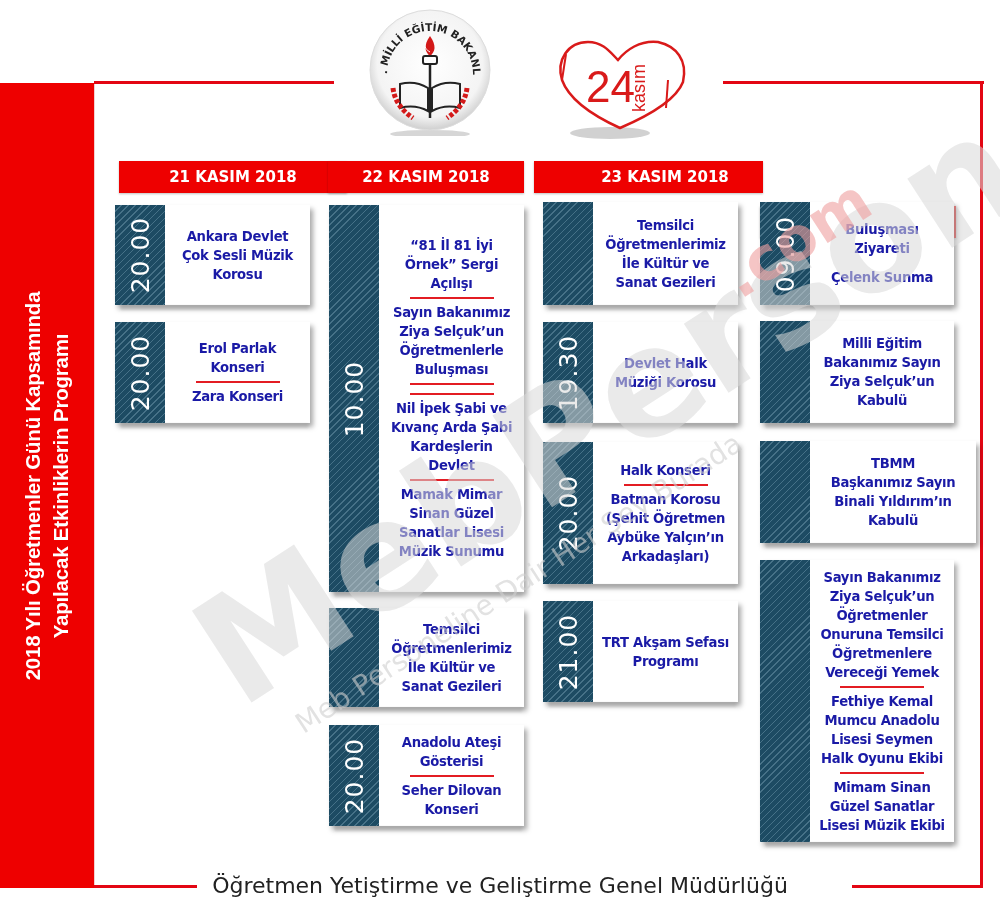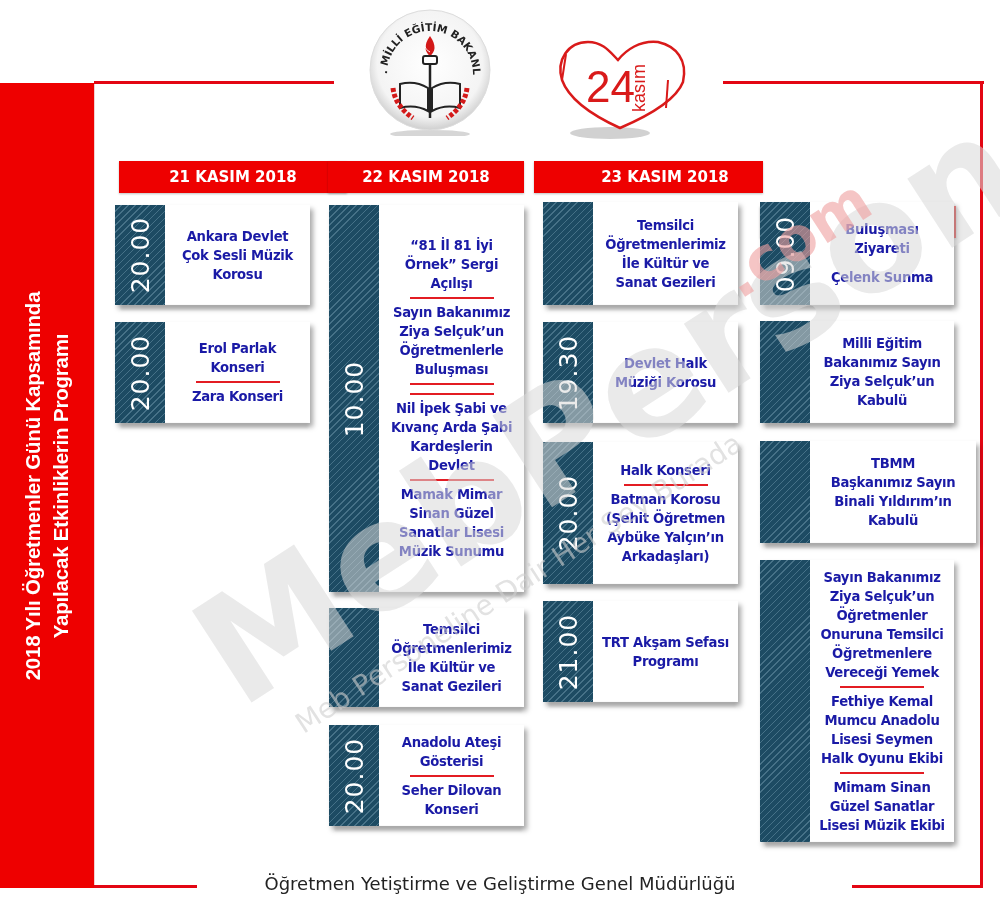--- a/index.html
+++ b/index.html
@@ -14,21 +14,21 @@
   .card { position:absolute; background:#fff; box-shadow:3px 4px 5px rgba(0,0,0,0.35); display:flex; }
   .card::after { content:""; position:absolute; left:6px; right:2px; bottom:-5px; height:4px; background:linear-gradient(#8c8c8c,#d0d0d0); opacity:0.55; filter:blur(1px); }
   .time-strip { width:50px; flex:0 0 50px; position:relative;
      background-color:#1d4b63;
      background-image:repeating-linear-gradient(135deg, rgba(255,255,255,0) 0px, rgba(255,255,255,0) 4px, rgba(120,160,180,0.45) 4px, rgba(120,160,180,0.45) 5px); }
   .time-label { position:absolute; left:50%; top:50%; transform:translate(-50%,-50%) rotate(-90deg); color:#fff; font-family:"DejaVu Sans", sans-serif; font-size:25px; font-weight:normal; letter-spacing:1px; white-space:nowrap; }
   .card-body { flex:1; display:flex; flex-direction:column; justify-content:center; align-items:center; padding:4px 6px; }
   .ev { color:#1a1aa6; font-weight:bold; font-size:13.2px; line-height:19px; text-align:center; white-space:pre-line; font-family:"DejaVu Sans", sans-serif; letter-spacing:-0.3px; }
   .sep { width:84px; height:2px; background:#e31c23; margin:4px 0 4px 0; }
   .sep-blank { height:10px; }
-  .footer-text { position:absolute; top:873px; left:0; width:1000px; text-align:center; font-family:"DejaVu Sans", sans-serif; font-size:18px; color:#222; }
+  .footer-text { position:absolute; top:873px; left:0; width:1000px; text-align:center; font-family:"DejaVu Sans", sans-serif; font-size:22px; color:#222; }
   .footer-text span { background:#fff; padding:0 8px; }
   .logo-meb { position:absolute; left:365px; top:6px; width:130px; height:130px; }
   .logo-24 { position:absolute; left:548px; top:20px; width:150px; height:125px; }
   .watermark { position:absolute; left:0; top:0; width:1000px; height:918px; pointer-events:none; }
 </style>
 </head>
 <body>
 
 <div class="abs red-bar"></div>
 <div class="side-title">

